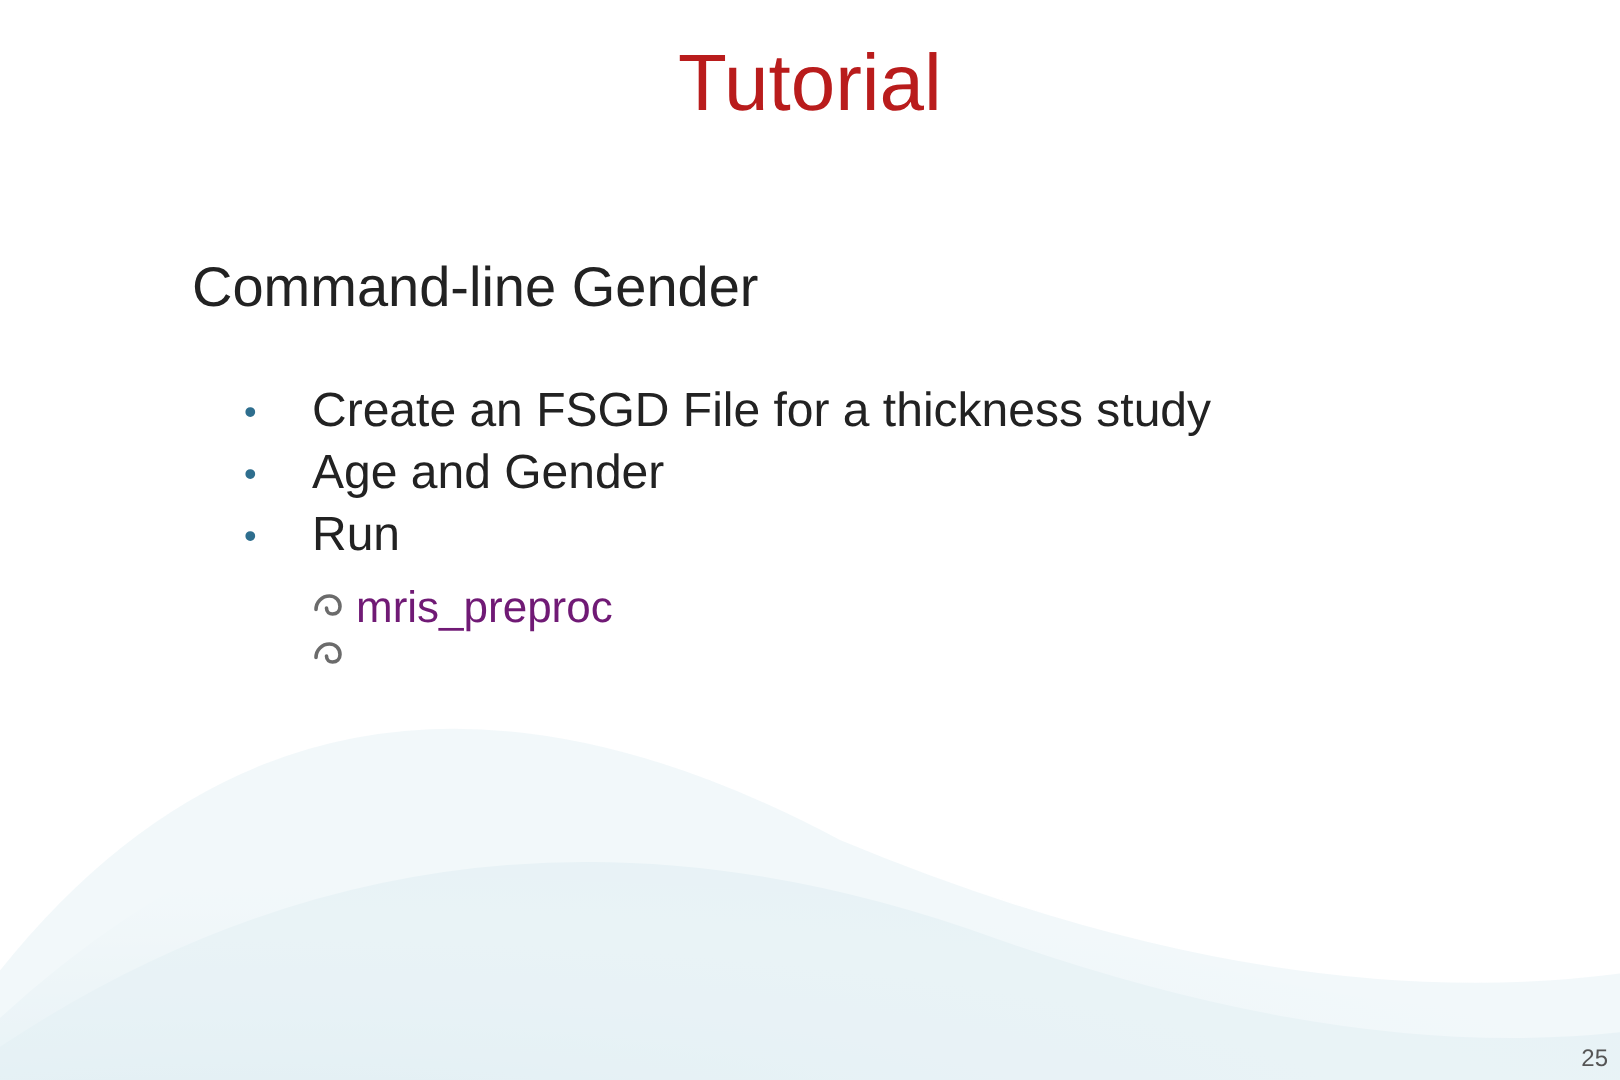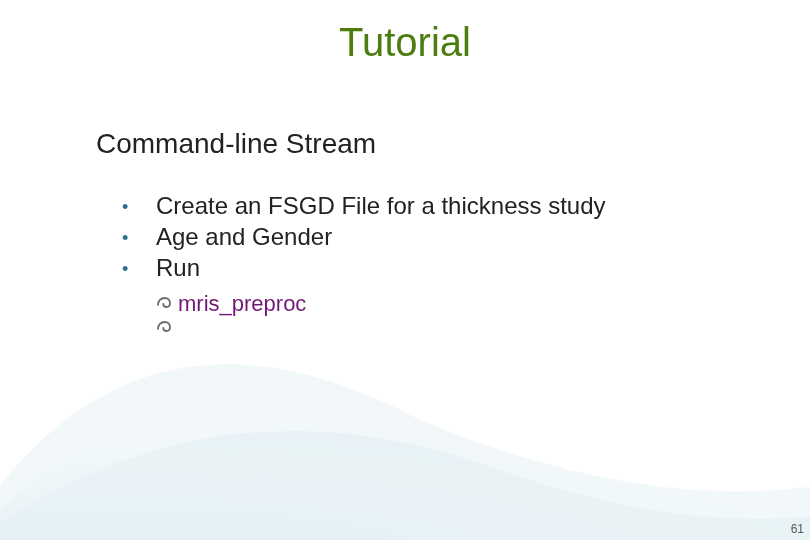--- a/index.html
+++ b/index.html
@@ -27,21 +27,21 @@
     pointer-events: none;
     z-index: 0;
   }
   .title {
     position: absolute;
     top: 20px;
     left: 0;
     width: 100%;
     text-align: center;
     font-size: 40px;
-    color: #4d7c0f;
+    color: #b91c1c;
     font-weight: 400;
     z-index: 2;
   }
   .subtitle {
     position: absolute;
     top: 128px;
     left: 96px;
     font-size: 28px;
     color: #222;
     z-index: 2;
@@ -112,21 +112,21 @@
         <stop offset="100%" stop-color="#ffffff" stop-opacity="0"></stop>
       </radialGradient>
     </defs>
     <path d="M -50 560 Q 200 360 500 470 Q 700 540 850 510 L 850 560 Z" fill="#d8eaf0" opacity="0.7"></path>
     <path d="M -50 560 Q 180 300 480 440 Q 700 530 850 495 L 850 560 Z" fill="url(#g1)"></path>
     <path d="M -50 560 Q 120 260 420 420 Q 660 520 850 480 L 850 560 Z" fill="#eaf3f7" opacity="0.6"></path>
   </svg>
 
   <div class="title">Tutorial</div>
 
-  <div class="subtitle">Command-line Stream</div>
+  <div class="subtitle">Command-line Gender</div>
 
   <div class="bullets">
     <div class="bullet-row">
       <span class="dot">•</span>
       <span>Create an FSGD File for a thickness study</span>
     </div>
     <div class="bullet-row">
       <span class="dot">•</span>
       <span>Age and Gender</span>
     </div>
@@ -147,14 +147,14 @@
     </div>
     <div class="sub-row">
       <span class="swirl-icon">
         <svg width="18" height="18" viewBox="0 0 24 24">
           <path d="M4 13c0-5 4-9 9-9 4 0 7 3 7 7 0 3-2 5-5 5-2 0-4-1-4-4" fill="none" stroke="#6b6b6b" stroke-width="2.4" stroke-linecap="round"></path>
         </svg>
       </span>
     </div>
   </div>
 
-  <div class="pagenum">61</div>
+  <div class="pagenum">25</div>
 </div>
 
 </body></html>

